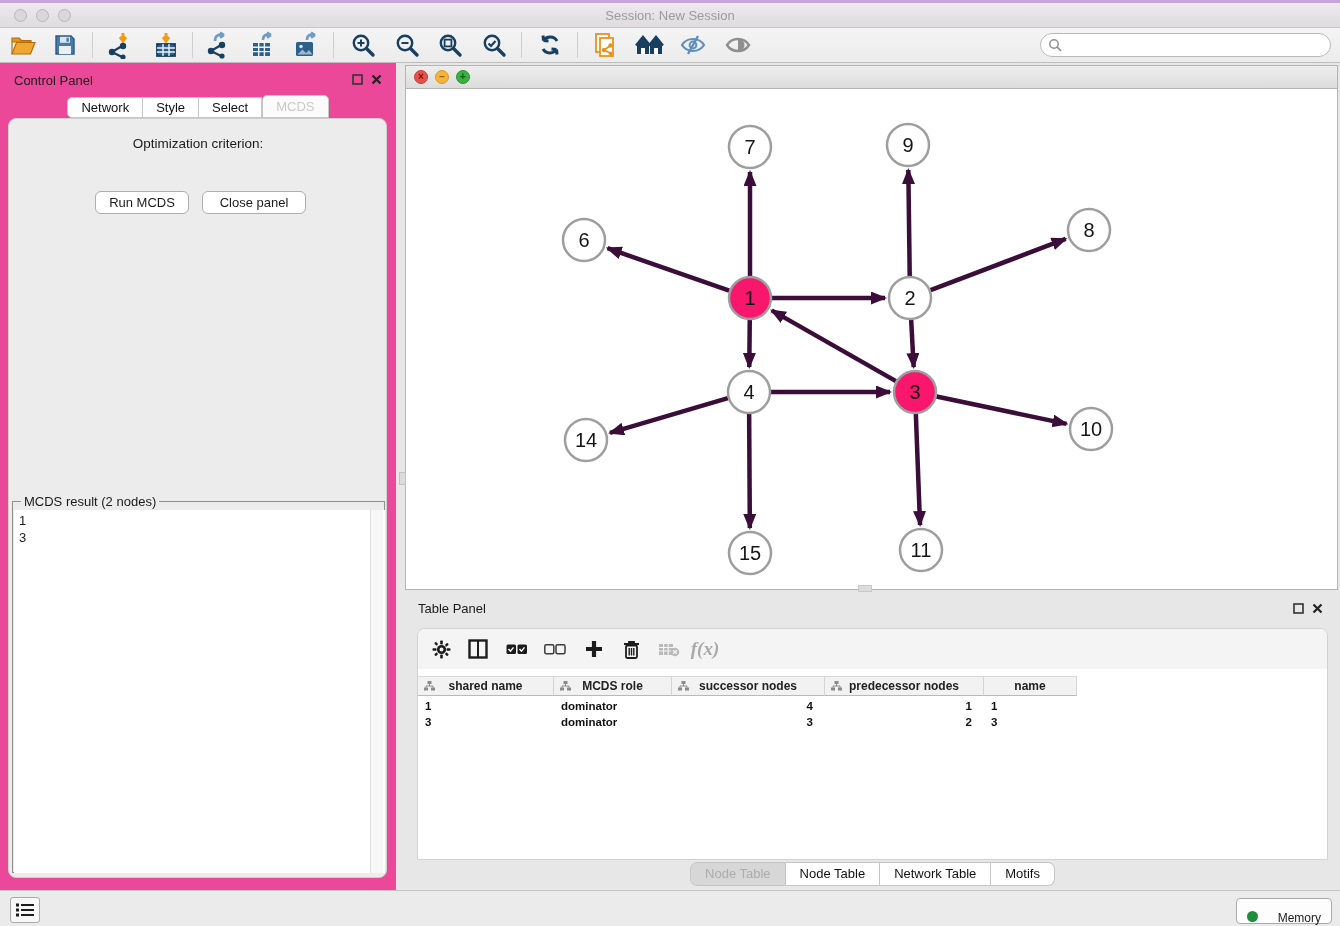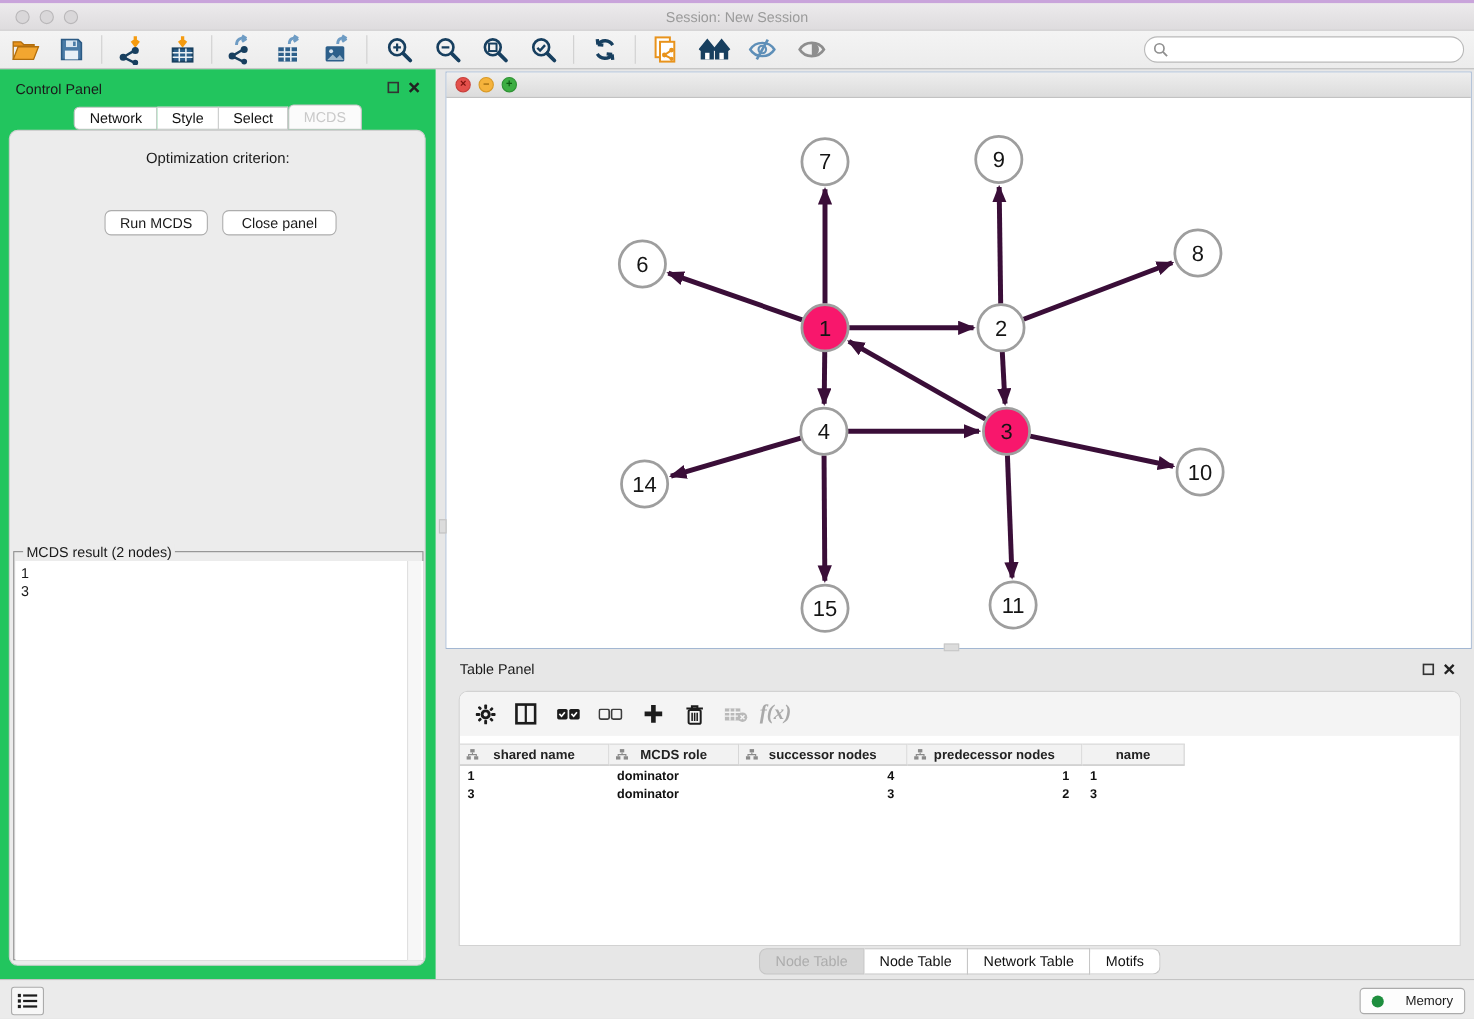--- a/index.html
+++ b/index.html
@@ -21,21 +21,21 @@
   .icon-btn { position:absolute; top:2px; width:32px; height:30px;
               display:flex; align-items:center; justify-content:center; }
   .tb-sep { position:absolute; top:4px; width:1px; height:26px; background:#CFCFCF; }
   .searchbox { position:absolute; left:1040px; top:5px; width:291px; height:24px;
                background:#fff; border:1px solid #B9B9B9; border-radius:12px;
                display:flex; align-items:center; padding-left:7px; }
   .searchbox input { border:none; outline:none; flex:1; font-size:13px; background:transparent;
                      font-family:"Liberation Sans",sans-serif; }
 
   
-  .control-panel { position:absolute; left:0; top:63px; width:396px; height:827px; background:#22c55e;padding-left:30px; }
+  .control-panel { position:absolute; left:0; top:63px; width:396px; height:827px; background:#ec4899;padding-left:30px; }
   .panel-title { position:absolute; left:14px; top:10px; font-size:13px; color:#1a1a1a; }
   .win-btns { position:absolute; top:11px; display:flex; gap:8px; align-items:center; }
   .cp-tabs { position:absolute; left:0; top:34px; width:100%; display:flex; justify-content:center; }
   .seg-tab { height:21px; line-height:19px; font-size:13px; background:#fff; color:#111;
              border:1px solid #C6C6C6; border-left:none; padding:0 13px; text-align:center; }
   .seg-tab.first { border-left:1px solid #C6C6C6; border-radius:5px 0 0 5px; }
   .seg-tab.last { border-radius:0 5px 5px 0; }
   .seg-tab.selected { background:#FBFBFB; color:#C9C9C9; border-radius:5px 5px 0 0;
                       border-left:1px solid #C6C6C6; margin-top:-2px; height:23px; line-height:22px; }
   .cp-content { position:absolute; left:8px; top:55px; width:379px; height:760px;
@@ -105,21 +105,21 @@
   .bt-tab.selected { background:#D7D7D7; color:#ACACAC; }
 
   
   .statusbar { position:absolute; left:0; top:890px; width:1340px; height:36px;
                background:#EBEBEB; border-top:1px solid #C4C4C4; }
   .sb-listbtn { position:absolute; left:10px; top:6px; width:30px; height:26px; background:#F7F7F7;
                 border:1px solid #ABABAB; border-radius:3px;
                 display:flex; align-items:center; justify-content:center; }
   .sb-memory { position:absolute; right:8px; top:7px; height:24px; background:#FDFDFD;
                border:1px solid #ABABAB; border-radius:4px; font-size:12px;
-               display:flex; align-items:center; gap:20px; padding:0 10px; }
+               display:flex; align-items:flex-start; gap:20px; padding:12px 10px; }
   .mem-dot { width:11px; height:11px; border-radius:50%; }
 </style>
 </head>
 <body>
 
 <div class="top-strip"></div>
 <div class="titlebar">
   <span class="tl-dot" style="left:14px"></span>
   <span class="tl-dot" style="left:36px"></span>
   <span class="tl-dot" style="left:58px"></span>

